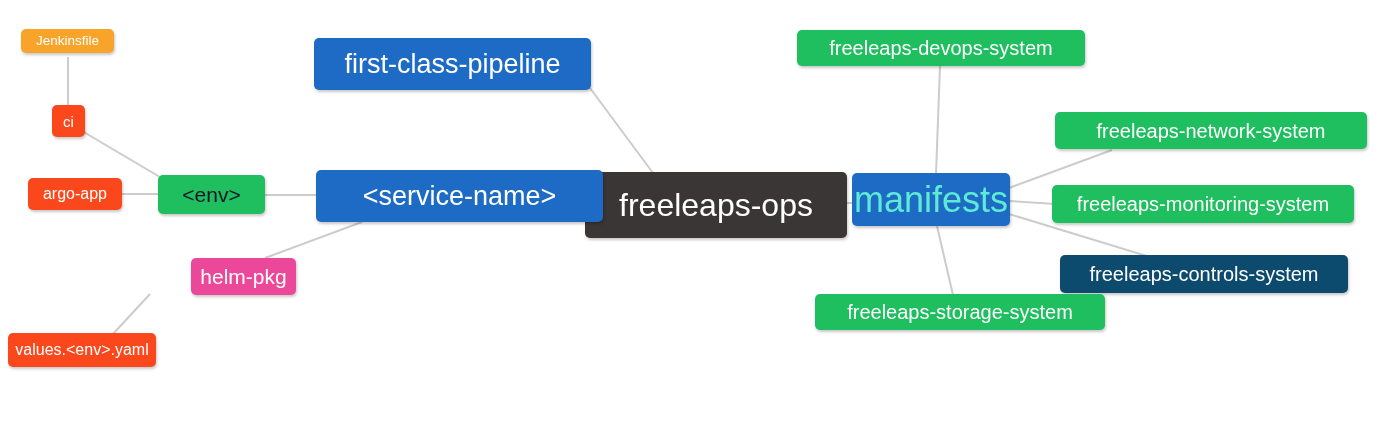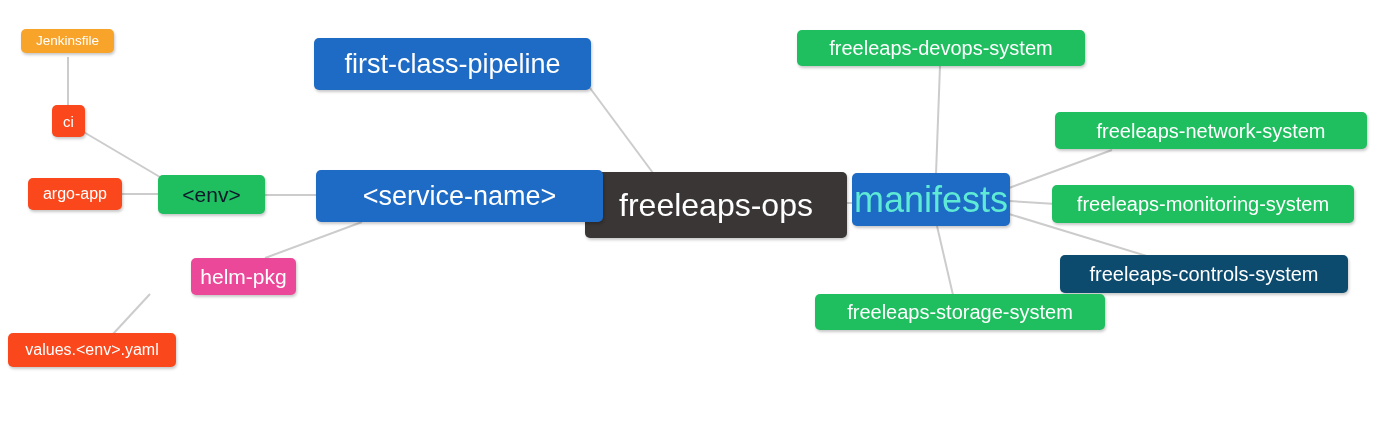--- a/index.html
+++ b/index.html
@@ -87,21 +87,21 @@
       </div>
       <div class="mindmap-node" style="left: 52px; top: 105px; width: 33px; height: 32px; font-size: 15px; background: rgb(250, 72, 28); color: rgb(255, 255, 255);">
         <span>ci</span>
       </div>
       <div class="mindmap-node" style="left: 28px; top: 178px; width: 94px; height: 32px; font-size: 16px; background: rgb(250, 72, 28); color: rgb(255, 255, 255);">
         <span>argo-app</span>
       </div>
       <div class="mindmap-node" style="left: 21px; top: 29px; width: 93px; height: 24px; font-size: 13.5px; background: rgb(248, 164, 43); color: rgb(255, 255, 255);">
         <span>Jenkinsfile</span>
       </div>
-      <div class="mindmap-node" style="left: 8px; top: 333px; width: 168px; height: 34px; font-size: 16px; background: rgb(250, 72, 28); color: rgb(255, 255, 255);">
+      <div class="mindmap-node" style="left: 8px; top: 333px; width: 148px; height: 34px; font-size: 16px; background: rgb(250, 72, 28); color: rgb(255, 255, 255);">
         <span>values.&lt;env&gt;.yaml</span>
       </div>
       <div class="mindmap-node" style="left: 797px; top: 30px; width: 288px; height: 36px; font-size: 20px; background: rgb(31, 190, 95); color: rgb(255, 255, 255);">
         <span>freeleaps-devops-system</span>
       </div>
       <div class="mindmap-node" style="left: 1055px; top: 112px; width: 312px; height: 37px; font-size: 20px; background: rgb(31, 190, 95); color: rgb(255, 255, 255);">
         <span>freeleaps-network-system</span>
       </div>
       <div class="mindmap-node" style="left: 1052px; top: 185px; width: 302px; height: 38px; font-size: 20px; background: rgb(31, 190, 95); color: rgb(255, 255, 255);">
         <span>freeleaps-monitoring-system</span>

